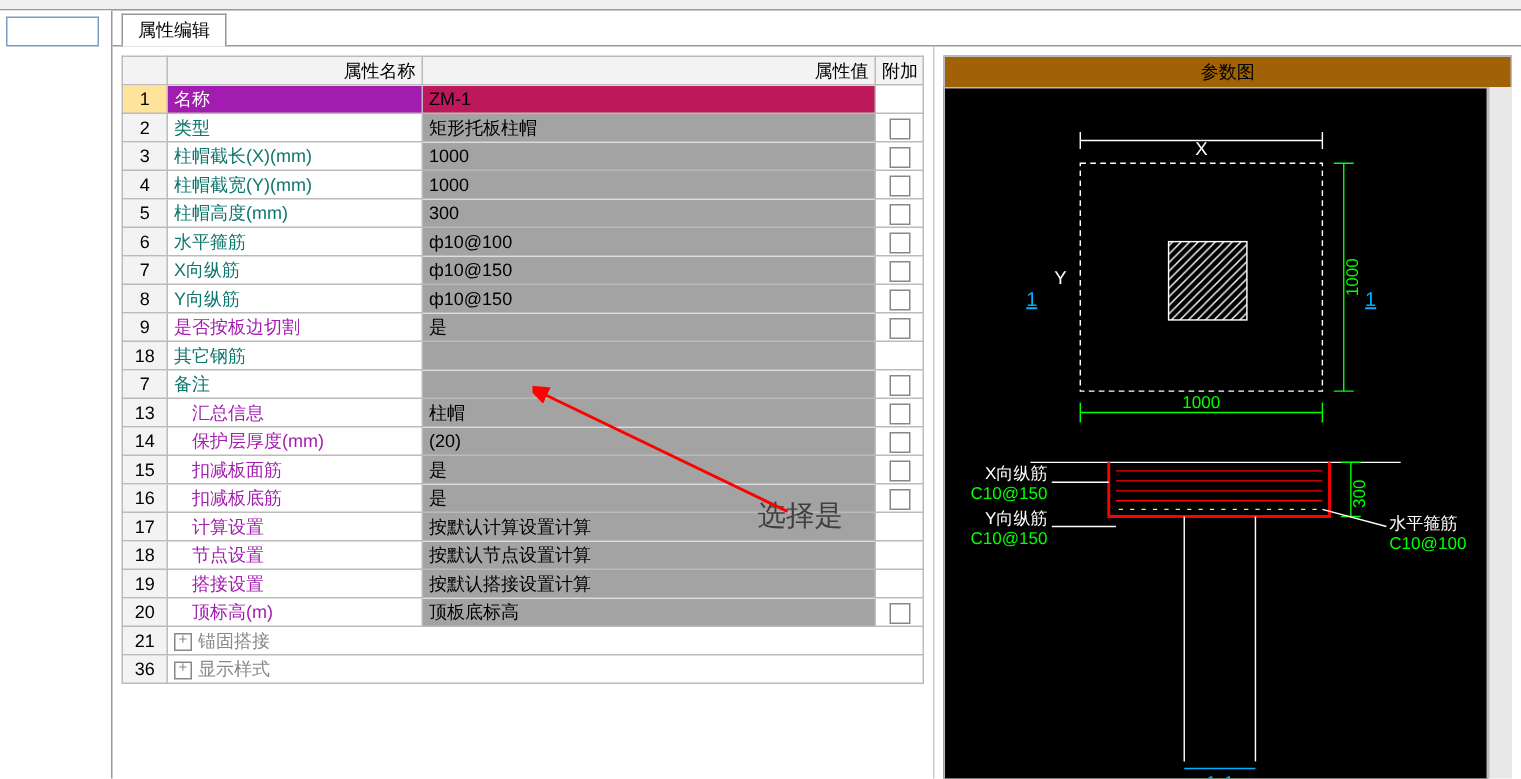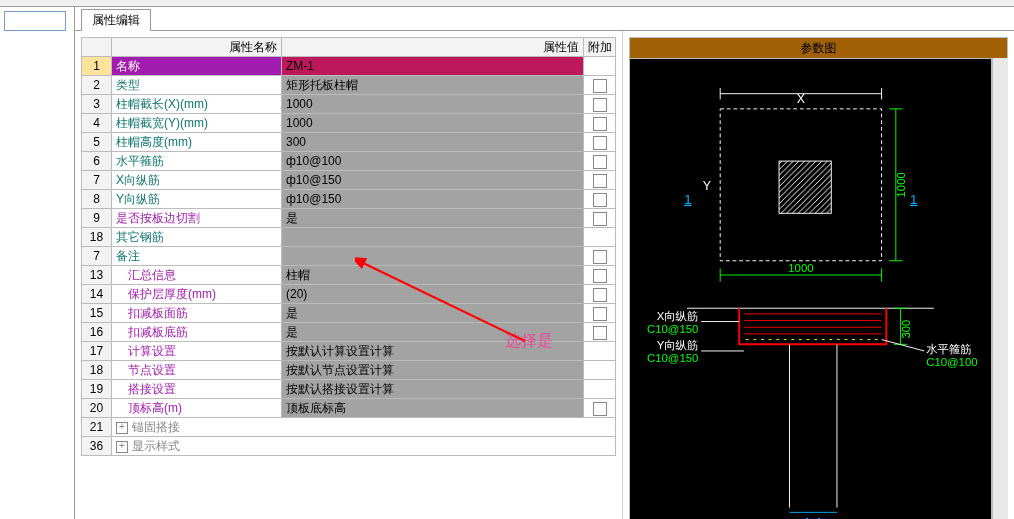--- a/index.html
+++ b/index.html
@@ -25,21 +25,21 @@
 td.name.gray{color:#888}
 td.val{background:#a3a3a3}
 td.extra{width:30px;text-align:center}
 tr.sel td.rownum{background:#ffe39b}
 tr.sel td.name{background:#a21caf;color:#fff}
 tr.sel td.val{background:#be185d}
 .twisty{display:inline-block;width:10px;height:10px;border:1px solid #888;line-height:8px;text-align:center;font-size:10px;margin-right:4px;vertical-align:middle}
 .chk{display:inline-block;width:12px;height:12px;border:1px solid #888;background:#fff;vertical-align:middle}
 .diagram-title{height:20px;border:1px solid #bbb;border-bottom:none;background:#a16207;text-align:center;line-height:20px}
 .dia{width:100%;height:470px;border:1px solid #bbb;background:#000;display:block}
-.annot{position:absolute;left:430px;top:300px;color:#ec4899;font-size:16px}
+.annot{position:absolute;left:430px;top:300px;color:#404040;font-size:19px}
 .arrow{position:absolute;left:280px;top:225px;pointer-events:none}
 .scroll-stub{width:16px;background:#e8e8e8;border-left:1px solid #bbb}
 </style>
 </head>
 <body>
 
 <div class="app">
   <div class="top-strip"></div>
   <div class="body">
     <div class="left-sash">

